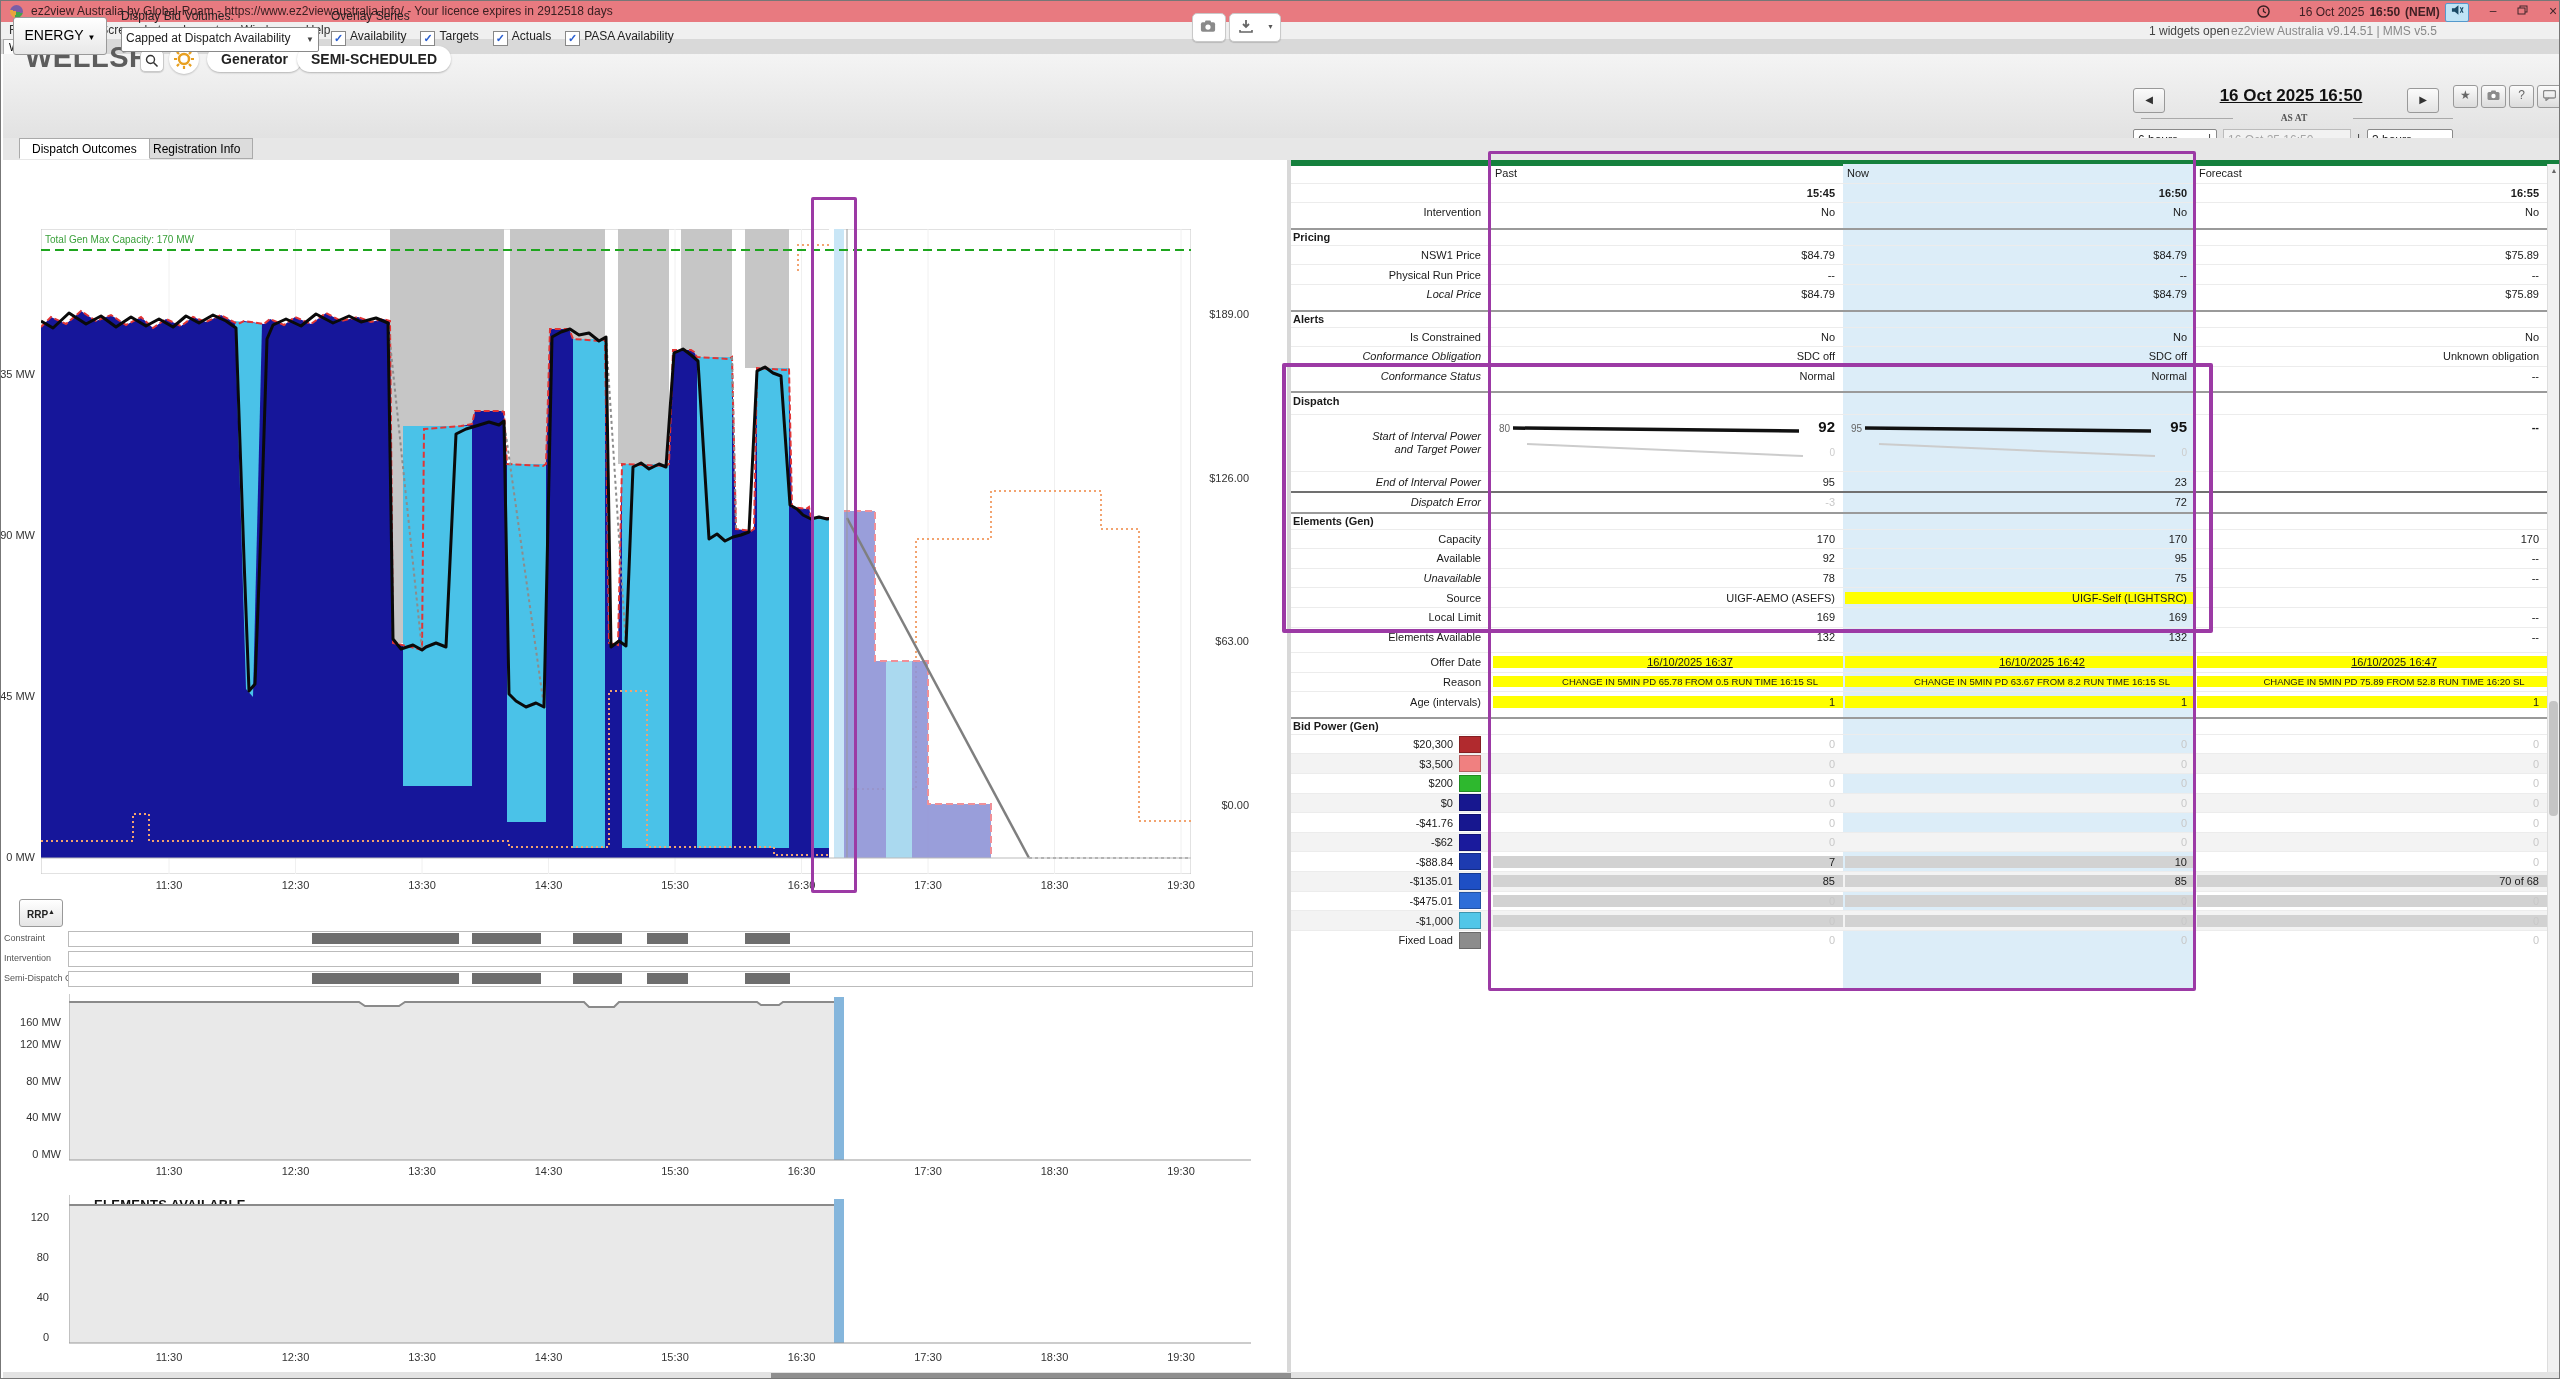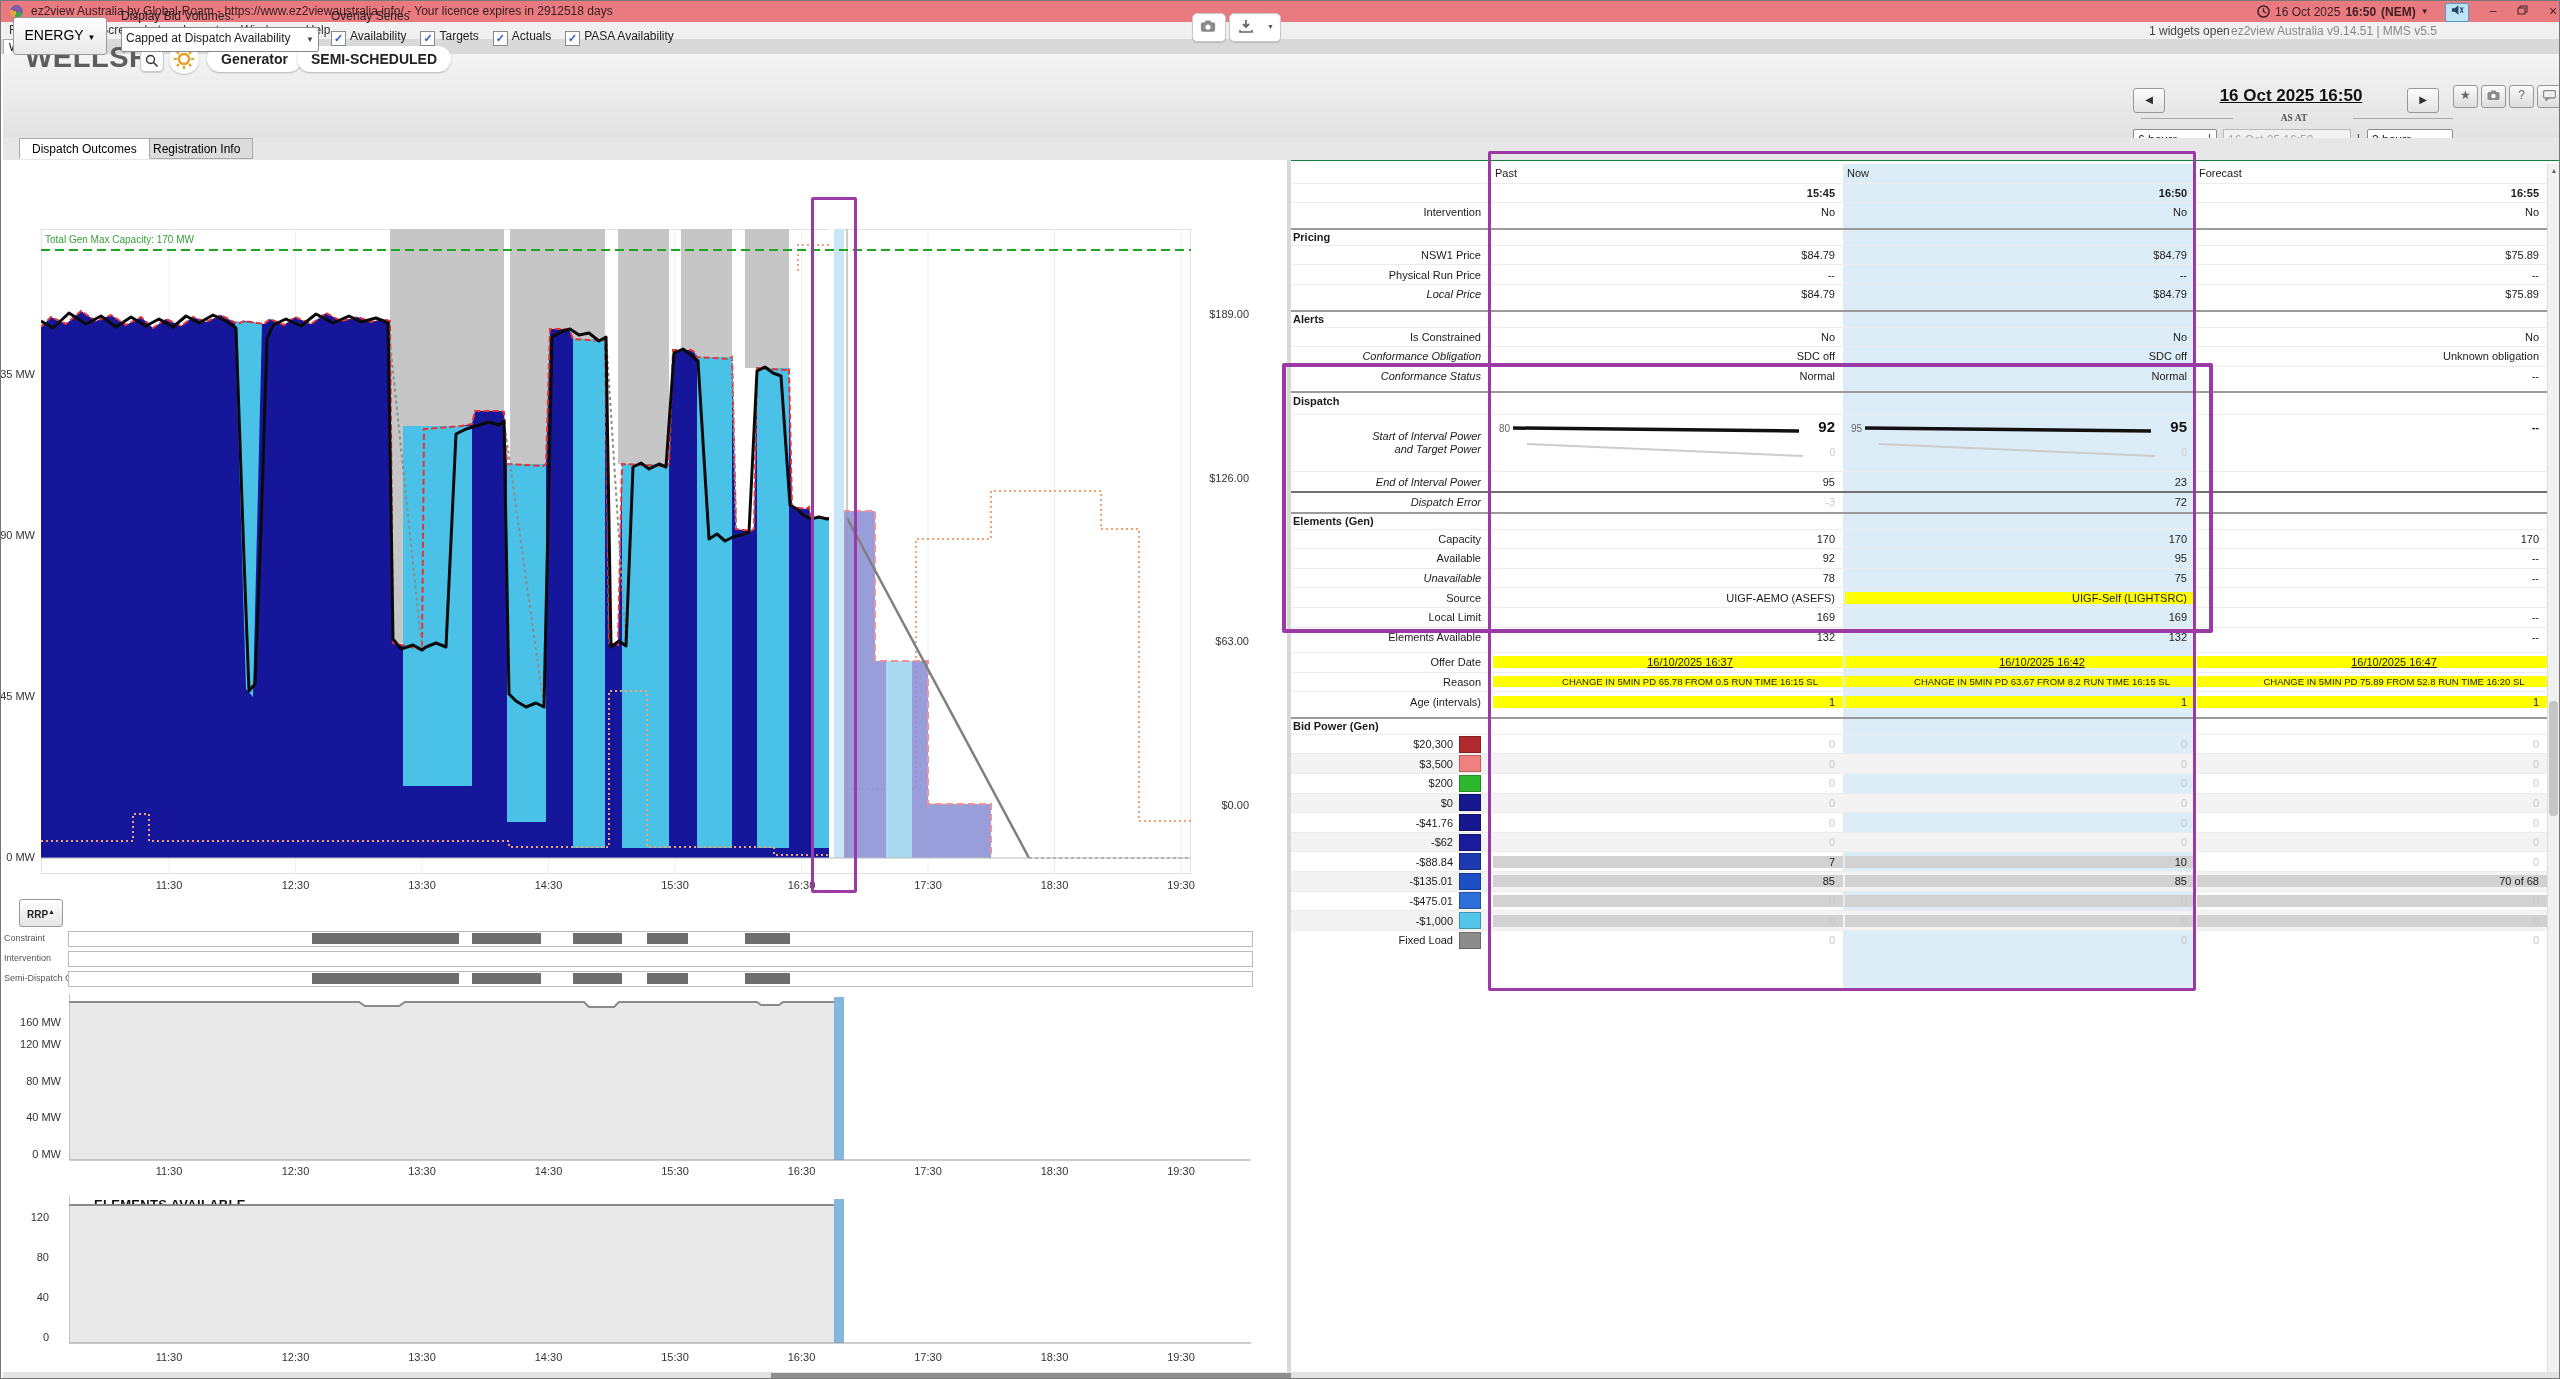--- a/index.html
+++ b/index.html
@@ -3,21 +3,21 @@
 <meta charset="utf-8">
 <style>
   html,body{margin:0;padding:0;background:#888;}
   #app{position:relative;width:2560px;height:1379px;background:#fff;font-family:"Liberation Sans",sans-serif;overflow:hidden;border:1px solid #777;box-sizing:border-box;}
   .abs{position:absolute;}
   
   #titlebar{position:absolute;left:0;top:0;width:2560px;height:21px;background:#e87a80;color:#3a2022;font-size:12px;}
   #logo{position:absolute;left:9px;top:4px;width:13px;height:13px;border-radius:50%;background:conic-gradient(#7b5ea7 0 30%,#3fa34d 30% 55%,#e8a33d 55% 80%,#7b5ea7 80%);}
   #title-text{position:absolute;left:30px;top:3px;white-space:nowrap;}
   #clockgrp{position:absolute;left:2256px;top:2px;height:17px;display:flex;align-items:center;gap:5px;color:#402024;}
-  .clock-date{font-size:12px;} .clock-time,.clock-tz{font-weight:bold;font-size:12px;}
+  .clock-date{font-size:12px;margin-left:24px;} .clock-time,.clock-tz{font-weight:bold;font-size:12px;}
   .winbtn{position:absolute;top:2px;width:22px;height:17px;text-align:center;line-height:16px;font-size:12px;color:#40262a;}
   #mutebtn{left:2444px;background:#bfe3f5;border:1px solid #5599cc;border-radius:2px;}
   
   #menubar{position:absolute;left:0;top:21px;width:2560px;height:17px;background:#f0f0f0;border-bottom:1px solid #ddd;font-size:12px;color:#333;}
   #menu-items{position:absolute;left:8px;top:1px;display:flex;gap:22px;}
   #menu-items span{cursor:default;}
   #widgets-open{position:absolute;left:2148px;top:2px;color:#444;}
   #version-text{position:absolute;left:2230px;top:2px;color:#888;}
   
   #tabstrip{position:absolute;left:0;top:38px;width:2560px;height:15px;background:#d9d9d9;}
@@ -38,21 +38,21 @@
   #hdr-date{position:absolute;left:2175px;top:85px;width:230px;text-align:center;font-size:17px;font-weight:bold;text-decoration:underline;color:#111;}
   #iconrow{position:absolute;left:2452px;top:84px;display:flex;gap:3px;}
   .sqbtn{width:23px;height:21px;background:linear-gradient(#fbfbfb,#dcdcdc);border:1px solid #999;border-radius:3px;text-align:center;line-height:19px;font-size:12px;color:#666;}
   #asat-label{position:absolute;left:2238px;top:112px;width:110px;text-align:center;font-size:9.5px;font-weight:bold;color:#555;font-family:Liberation Serif, serif;}
   .asat-line{position:absolute;top:117px;height:1px;background:#aaa;}
   .combo{position:absolute;height:23px;background:#fff;border:1px solid #8a8a8a;border-radius:2px;font-size:12px;line-height:21px;padding:0 4px;color:#222;}
   .combo .dd{float:right;font-size:8px;color:#444;margin-top:1px;}
   #asat-input{position:absolute;left:2222px;top:128px;width:118px;height:21px;background:#f2f2f2;border:1px solid #bbb;color:#a6a6a6;font-size:12px;line-height:21px;padding:0 4px;}
   .arrglyph{position:absolute;top:131px;font-size:12px;color:#444;}
   
-  #subtabs{position:absolute;left:2px;top:137px;width:2556px;height:22px;background:#e7e7e7;border-bottom:1px solid #15803d;}
+  #subtabs{position:absolute;left:2px;top:137px;width:2556px;height:22px;background:#e7e7e7;border-bottom:6px solid #15803d;}
   .subtab{position:absolute;top:0;height:21px;font-size:12px;line-height:21px;padding:0 12px;border:1px solid #aaa;box-sizing:border-box;}
   #subtab-0{left:16px;background:#fff;border-bottom:1px solid #fff;z-index:2;}
   #subtab-1{left:137px;background:#dcdcdc;}
   
   #leftpanel{position:absolute;left:2px;top:159px;width:1284px;height:1212px;background:#fff;}
   #energy-btn{position:absolute;left:12px;top:16px;width:92px;height:36px;background:linear-gradient(#fff,#e8e8e8);border:1px solid #999;border-radius:3px;font-size:14px;text-align:center;line-height:34px;}
   #dbv-label{position:absolute;left:120px;top:8px;font-size:12px;color:#222;}
   #dbv-combo{left:120px;top:26px;width:188px;position:absolute;}
   #ovl-label{position:absolute;left:330px;top:8px;font-size:12px;color:#222;}
   #overlays{position:absolute;left:330px;top:28px;display:flex;gap:14px;font-size:12px;color:#222;}

